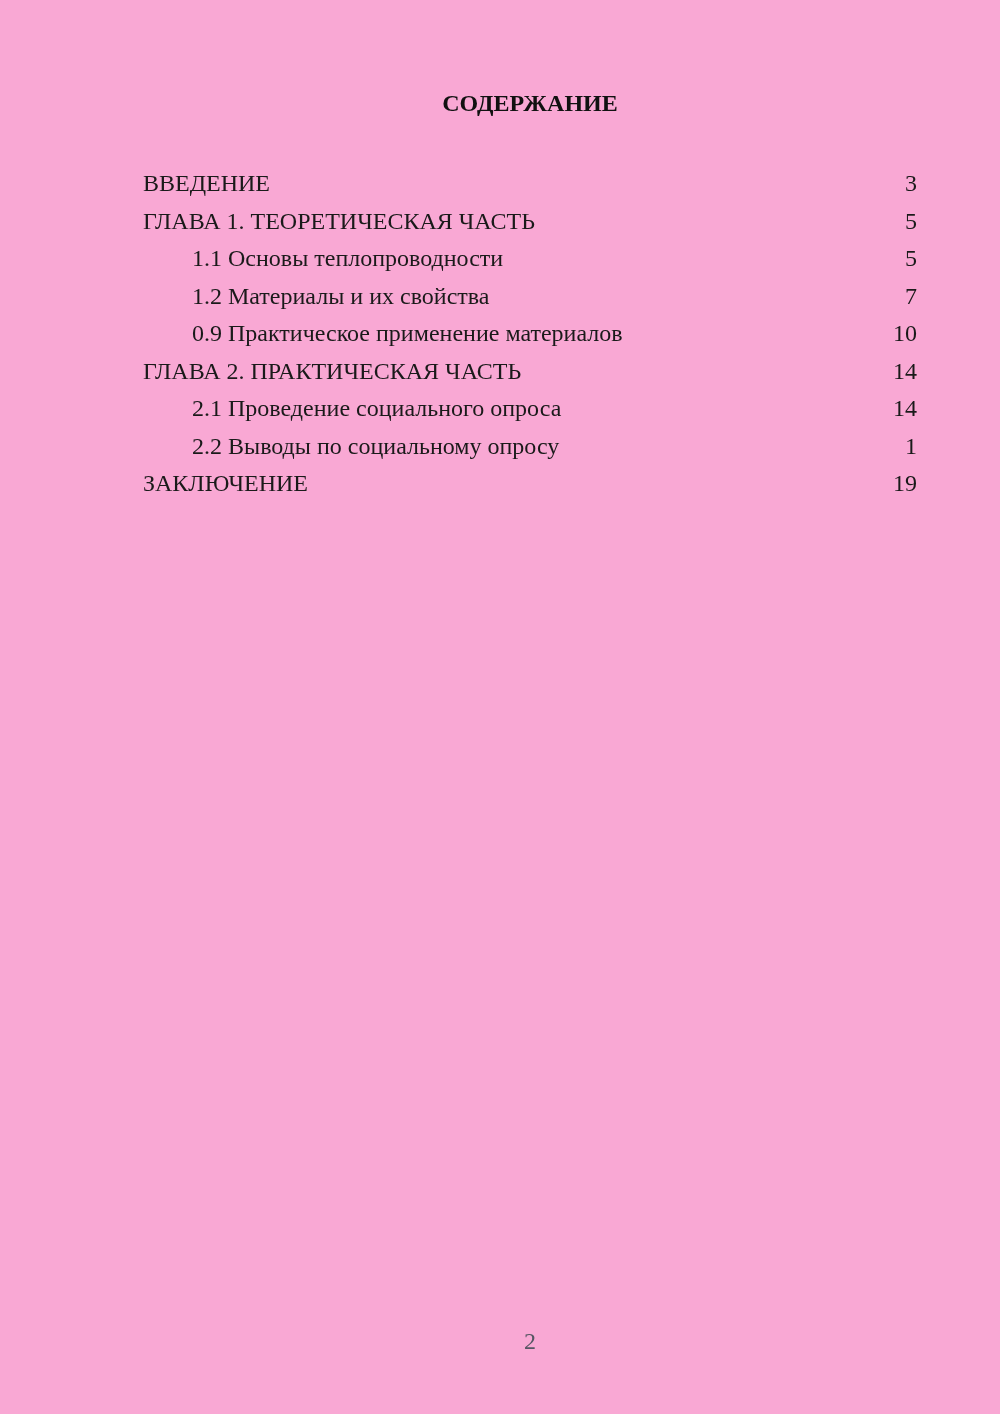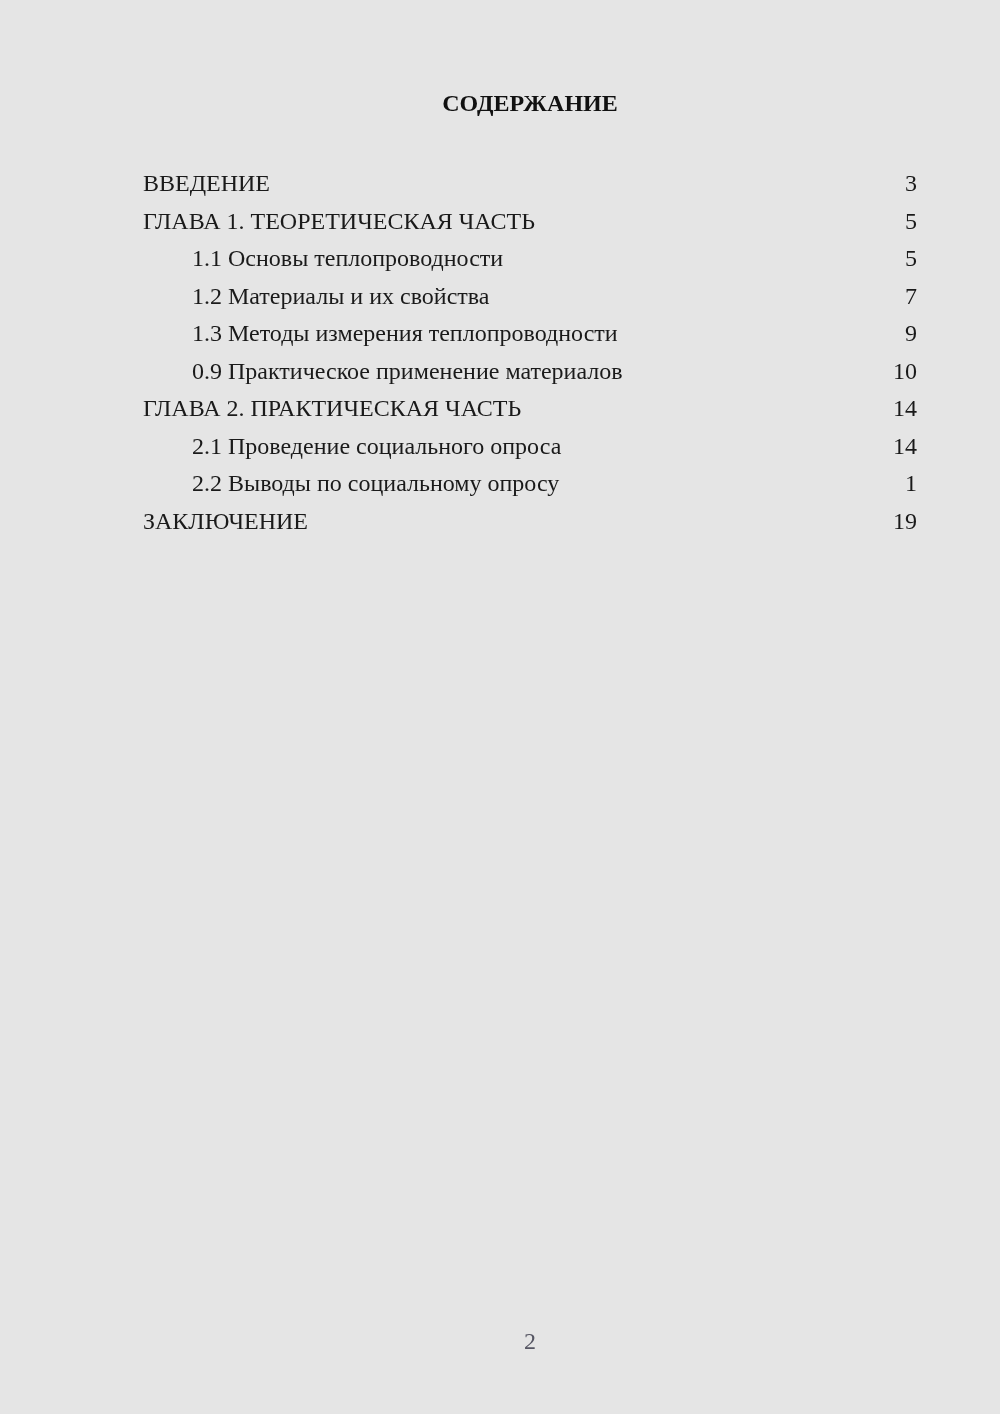--- a/index.html
+++ b/index.html
@@ -4,21 +4,21 @@
 <style>
   html, body {
     margin: 0;
     padding: 0;
     background: #ffffff;
   }
   .page {
     position: relative;
     width: 1000px;
     height: 1414px;
-    background: #e5e5e5;
+    background: #f9a8d4;
     font-family: "Liberation Serif", serif;
     color: #1a1a1a;
     overflow: hidden;
   }
   .doc-title {
     position: absolute;
     top: 88px;
     left: 143px;
     width: 774px;
     text-align: center;
@@ -82,24 +82,20 @@
     </div>
       <div class="toc-row indent">
       <span class="toc-label">1.1 Основы теплопроводности</span>
       <span class="toc-page">5</span>
     </div>
       <div class="toc-row indent">
       <span class="toc-label">1.2 Материалы и их свойства</span>
       <span class="toc-page">7</span>
     </div>
       <div class="toc-row indent">
-      <span class="toc-label">1.3 Методы измерения теплопроводности</span>
-      <span class="toc-page">9</span>
-    </div>
-      <div class="toc-row indent">
       <span class="toc-label">0.9 Практическое применение материалов</span>
       <span class="toc-page">10</span>
     </div>
       <div class="toc-row">
       <span class="toc-label">ГЛАВА 2. ПРАКТИЧЕСКАЯ ЧАСТЬ</span>
       <span class="toc-page">14</span>
     </div>
       <div class="toc-row indent">
       <span class="toc-label">2.1 Проведение социального опроса</span>
       <span class="toc-page">14</span>

